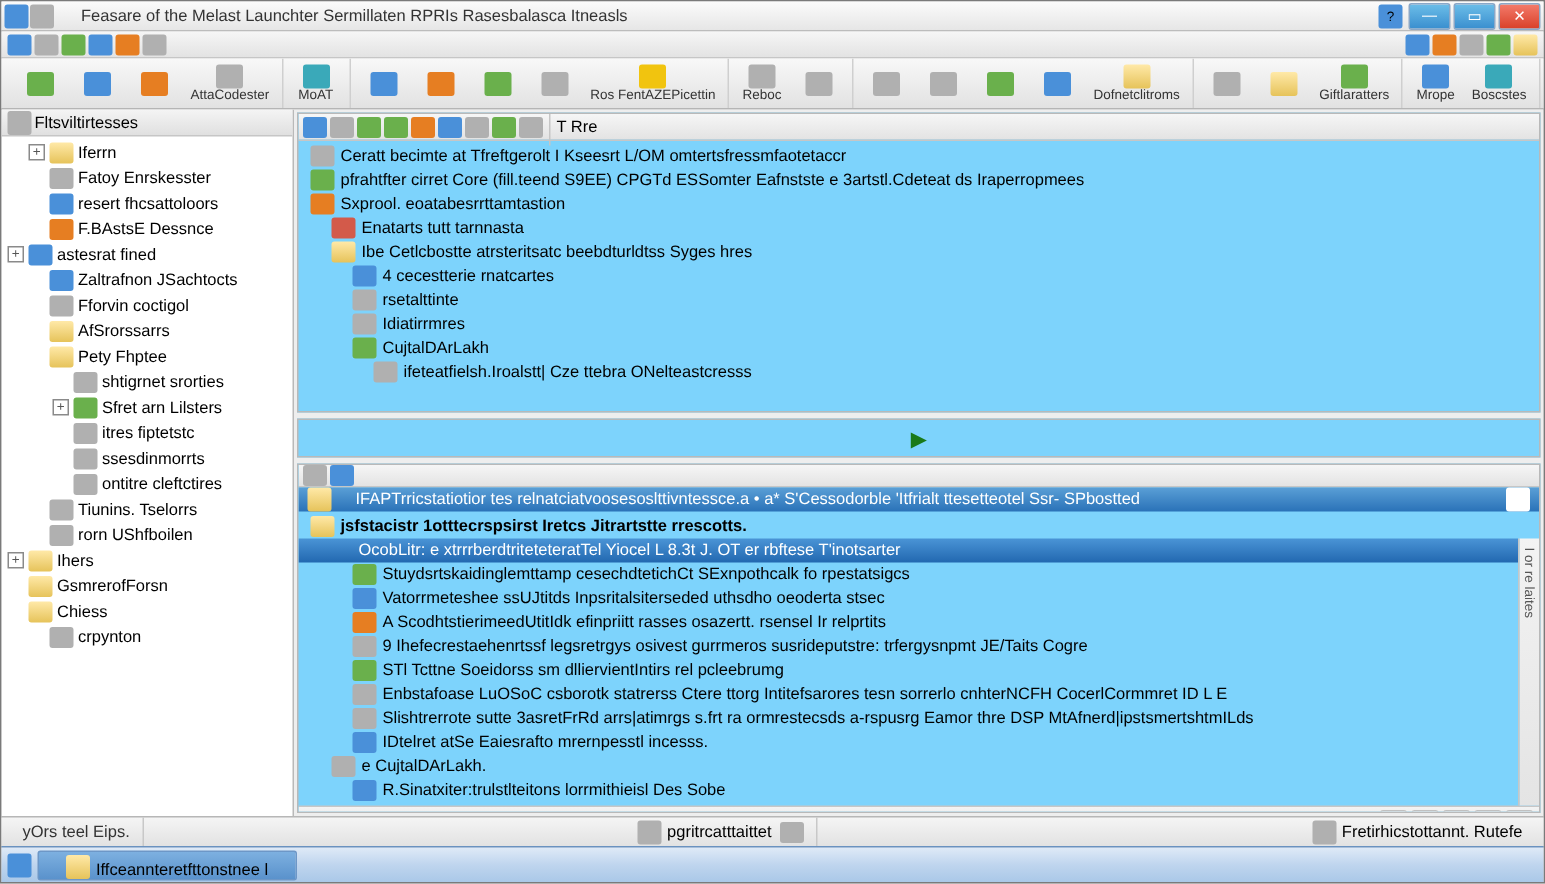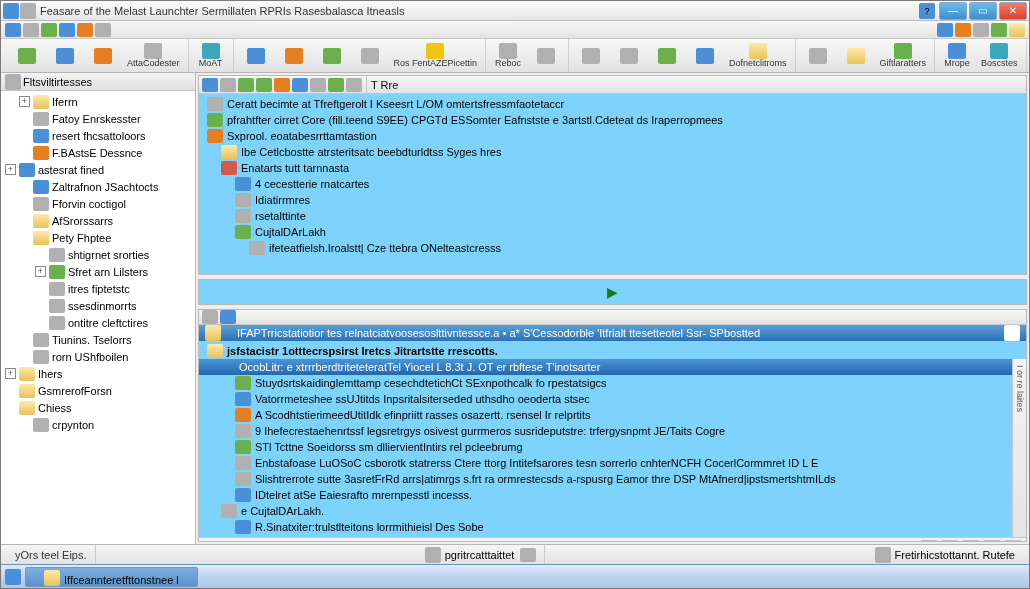--- a/index.html
+++ b/index.html
@@ -2,21 +2,21 @@
 <html><head>
 <meta charset="utf-8">
 <style>
 *{margin:0;padding:0;box-sizing:border-box;font-family:Tahoma,Verdana,sans-serif;font-size:11px;color:#000}
 body{background:#e8e8e8;width:1030px;height:589px;overflow:hidden;position:relative}
 .win{position:absolute;inset:0;display:flex;flex-direction:column;background:#f0f0f0;border:1px solid #7a7a7a}
 
 .titlebar{height:20px;background:linear-gradient(#fbfbfb,#e6e6e6);display:flex;align-items:center;padding:0 2px;border-bottom:1px solid #bcbcbc}
 .titlebar .ticons{display:flex;gap:1px;align-items:center}
 .ic{width:16px;height:16px;border-radius:2px;display:inline-flex;align-items:center;justify-content:center;font-size:9px}
-.titlebar .ttitle{margin-left:4px;color:#333;flex:1;white-space:nowrap;overflow:hidden}
+.titlebar .ttitle{margin-left:18px;color:#333;flex:1;white-space:nowrap;overflow:hidden}
 .winbtns{display:flex;gap:0}
 .winbtn{width:28px;height:18px;border:1px solid #8aa7c7;border-radius:2px;margin-left:2px;display:flex;align-items:center;justify-content:center;font-size:10px;color:#fff}
 .wb-blue{background:linear-gradient(#6bbde8,#3a8fcf)}
 .wb-red{background:linear-gradient(#f37a6a,#d9412a)}
 
 .minibar{height:18px;background:linear-gradient(#f6f6f6,#e3e3e3);display:flex;align-items:center;padding:0 4px;border-bottom:1px solid #c6c6c6;gap:2px}
 .miniic{width:16px;height:14px;border-radius:2px}
 
 .maintb{height:34px;background:linear-gradient(#f8f8f8,#e2e2e2);border-bottom:1px solid #b5b5b5;display:flex;align-items:center;padding:0 4px;gap:0;overflow:hidden}
 .tbgrp{display:flex;align-items:center;gap:2px;padding:0 4px;border-right:1px solid #cfcfcf;height:100%}
@@ -333,38 +333,38 @@
             </div>
             <div class="row ">
               <span class="ric c-grn"></span>
               <span class="rlbl">pfrahtfter cirret Core (fill.teend S9EE) CPGTd ESSomter Eafnstste e 3artstl.Cdeteat ds Iraperropmees</span>
             </div>
             <div class="row ">
               <span class="ric c-org"></span>
               <span class="rlbl">Sxprool. eoatabesrrttamtastion</span>
             </div>
             <div class="row indA">
+              <span class="ric c-red"></span>
+              <span class="rlbl">Enatarts tutt tarnnasta</span>
+            </div>
+            <div class="row indA">
               <span class="ric c-fld"></span>
               <span class="rlbl">Ibe Cetlcbostte atrsteritsatc beebdturldtss Syges hres</span>
-            </div>
-            <div class="row indA">
-              <span class="ric c-red"></span>
-              <span class="rlbl">Enatarts tutt tarnnasta</span>
             </div>
             <div class="row indB">
               <span class="ric c-blu"></span>
               <span class="rlbl">4 cecestterie rnatcartes</span>
             </div>
             <div class="row indB">
               <span class="ric c-gry"></span>
-              <span class="rlbl">Idiatirrmres</span>
+              <span class="rlbl">rsetalttinte</span>
             </div>
             <div class="row indB">
               <span class="ric c-gry"></span>
-              <span class="rlbl">rsetalttinte</span>
+              <span class="rlbl">Idiatirrmres</span>
             </div>
             <div class="row indB">
               <span class="ric c-grn"></span>
               <span class="rlbl">CujtalDArLakh</span>
             </div>
             <div class="row indC">
               <span class="ric c-gry"></span>
               <span class="rlbl">ifeteatfielsh.Iroalstt| Cze ttebra ONelteastcresss</span>
             </div>
           </div>

